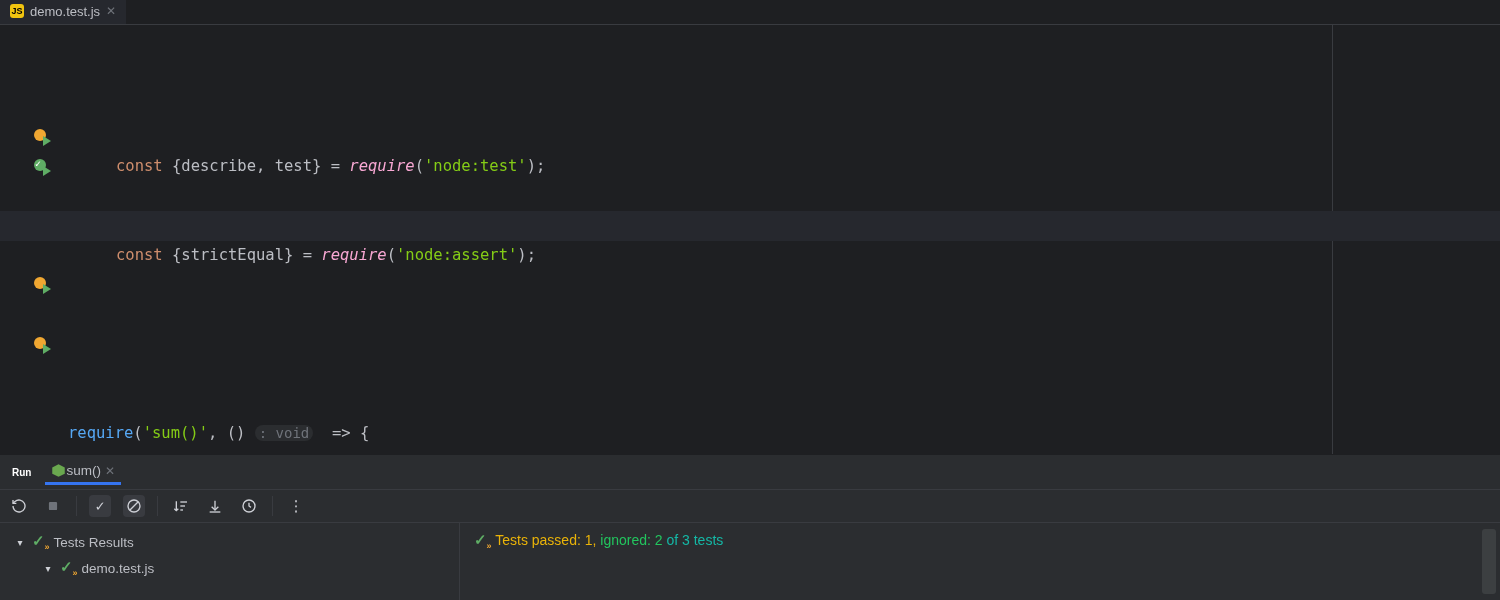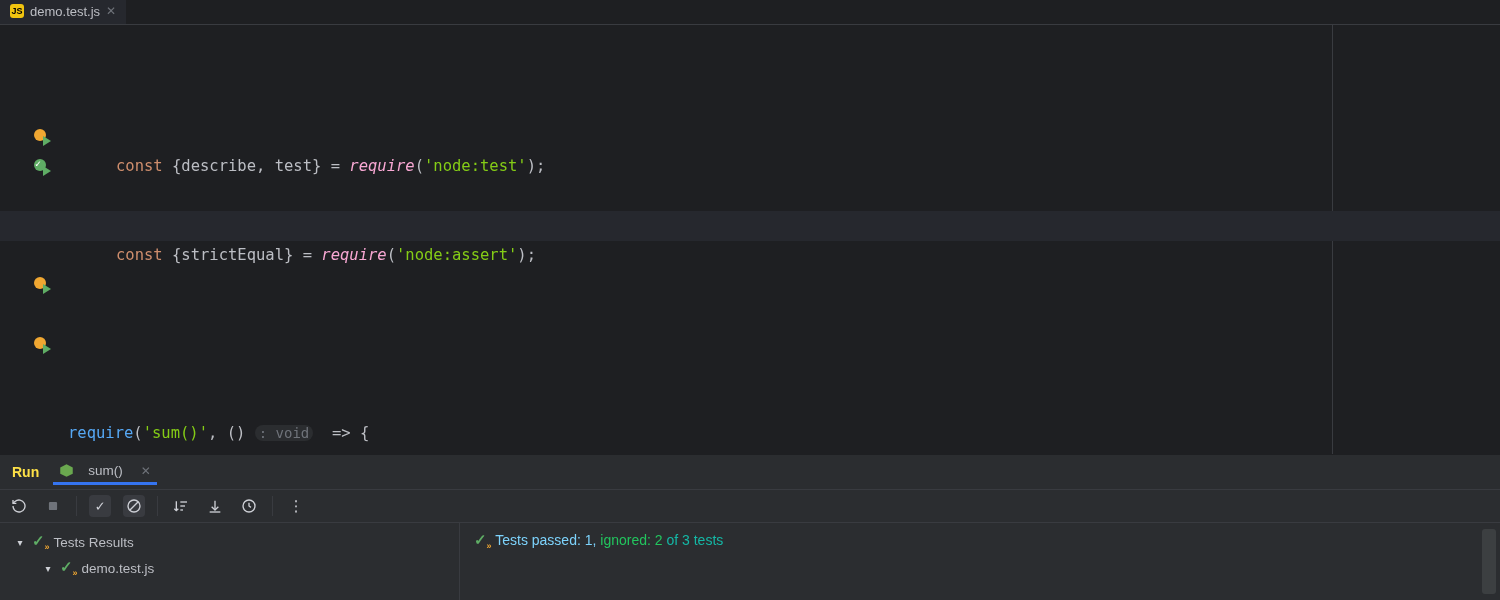--- a/index.html
+++ b/index.html
@@ -111,23 +111,23 @@
     }
     .run-header {
       display: flex;
       align-items: center;
       height: 34px;
       padding: 0 12px;
       gap: 14px;
       background: #2b2d30;
       font-family: -apple-system, "Segoe UI", sans-serif;
     }
-    .run-label { font-size: 14px; font-weight: 600; color: #fde047; }
+    .run-label { font-size: 10px; font-weight: 600; color: #ffffff; }
     .run-tab {
-      display: flex; align-items: center; gap: 14px;
+      display: flex; align-items: center; gap: 0;
       padding: 4px 6px;
       border-bottom: 3px solid #3574f0;
       font-size: 13.5px;
     }
     .node-icon {
       width: 15px; height: 15px;
       display: inline-flex; align-items: center; justify-content: center;
     }
     .toolbar {
       display: flex;
@@ -167,21 +167,21 @@
     .chev { color: #ced0d6; width: 16px; text-align: center; font-size: 10px; }
     .check-icon { color: #5fad65; font-weight: bold; font-size: 15px; }
     .tree-right {
       flex: 1;
       position: relative;
       padding: 8px 14px;
       font-family: -apple-system, "Segoe UI", sans-serif;
       font-size: 14px;
       color: #bcbec4;
     }
-    .passtext .passed { color: #7dd3fc; }
+    .passtext .passed { color: #eab308; }
     .passtext .ignored { color: #22c55e; }
     .passtext .dim { color: #14b8a6; }
     .scroll-track { position:absolute; right:4px; top:6px; width:14px; bottom:6px; background:#3c3f41; border-radius:3px;}
   </style>
 </head>
 <body>
 
 <div class="tab-bar">
   <div class="file-tab">
     <span class="file-icon">JS</span>

